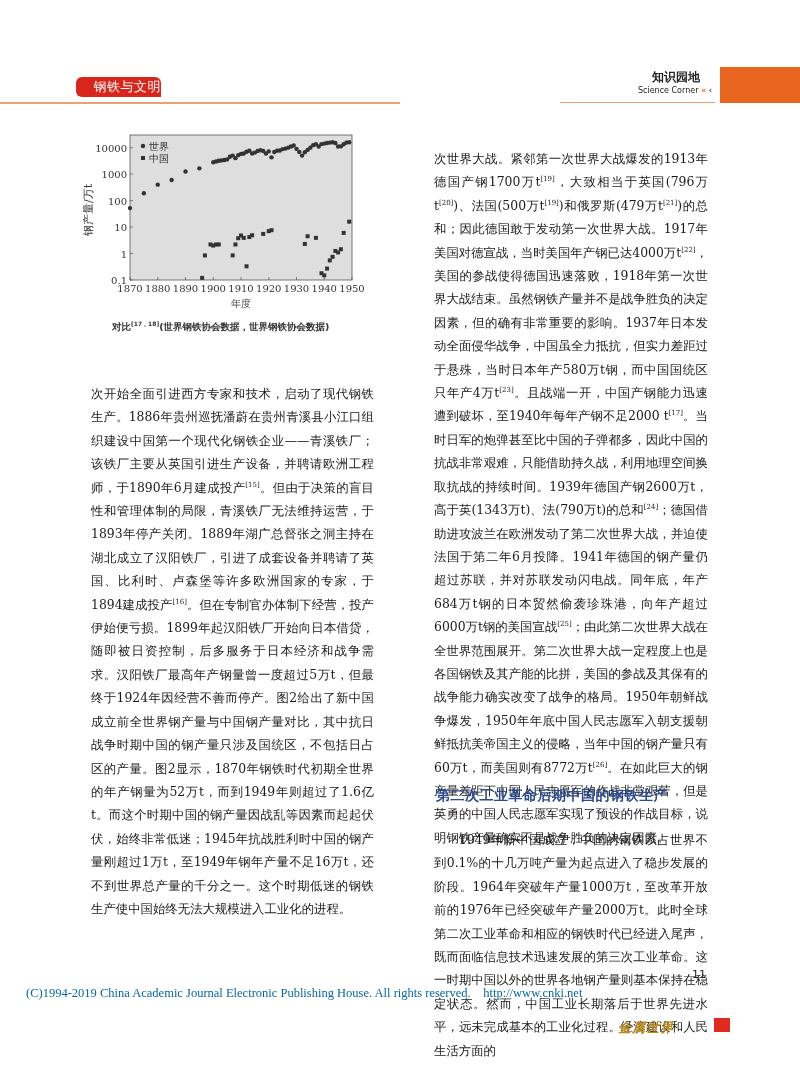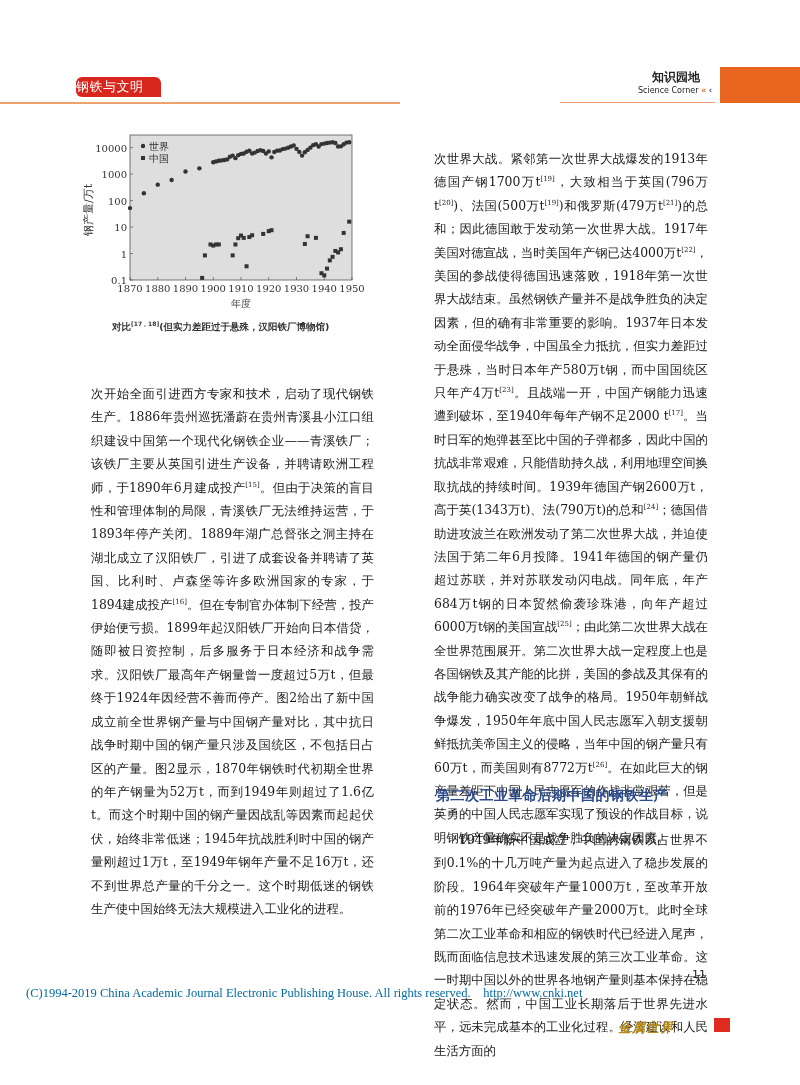--- a/index.html
+++ b/index.html
@@ -1,17 +1,17 @@
 <!DOCTYPE html>
 <html><head>
 <meta charset="utf-8">
 <style>
   html, body { margin:0; padding:0; background:#ffffff; }
   body { width:800px; height:1085px; position:relative; overflow:hidden; font-family:"DejaVu Serif","Liberation Serif",serif; color:#1a1a1a; }
-  .section-tab { position:absolute; left:76px; top:77px; width:85px; height:20px; background:#d8261c; border-radius:6px 6px 0 6px; color:#fff; font-family:"DejaVu Sans","Liberation Sans",sans-serif; font-size:13px; line-height:20px; text-align:left; letter-spacing:0.5px; }
+  .section-tab { position:absolute; left:76px; top:77px; width:85px; height:20px; background:#d8261c; border-radius:6px 6px 0 6px; color:#fff; font-family:"DejaVu Sans","Liberation Sans",sans-serif; font-size:13px; line-height:20px; text-align:right; letter-spacing:0.5px; }
   .rule-left { position:absolute; left:0; top:102px; width:400px; height:2px; background:#eda070; }
   .rule-right { position:absolute; left:560px; top:102px; width:155px; height:1px; background:#eda070; }
   .corner-title { position:absolute; left:640px; top:69px; width:72px; text-align:center; font-family:"DejaVu Serif","Liberation Serif",serif; font-weight:bold; font-size:12px; color:#222; }
   .corner-sub { position:absolute; left:600px; top:86px; width:112px; text-align:right; font-family:"DejaVu Sans","Liberation Sans",sans-serif; font-size:8px; color:#222; white-space:nowrap; }
   .corner-sub .ch1 { color:#e8722a; font-weight:bold; }
   .corner-sub .ch2 { color:#2b3f8a; font-weight:bold; }
   .orange-block { position:absolute; left:720px; top:67px; width:80px; height:36px; background:#e8661f; }
 
   .figure { position:absolute; left:60px; top:125px; width:320px; height:185px; }
   .caption { position:absolute; left:84px; top:316px; width:300px; font-family:"DejaVu Sans","Liberation Sans",sans-serif; font-size:9.5px; font-weight:bold; color:#333; line-height:16px; }
@@ -176,21 +176,21 @@
       <circle cx="3" cy="3" r="2.2" fill="#333"></circle>
       <text x="9" y="7" font-size="10" fill="#333" font-family="DejaVu Serif, serif">世界</text>
       <rect x="1" y="13" width="4" height="4" fill="#333"></rect>
       <text x="9" y="19" font-size="10" fill="#333" font-family="DejaVu Serif, serif">中国</text>
     </g>
     <text transform="translate(32,85) rotate(-90)" text-anchor="middle" font-size="11" fill="#333" font-family="DejaVu Serif, serif">钢产量/万t</text>
     <text x="181" y="182" text-anchor="middle" font-size="10" fill="#444" font-family="DejaVu Serif, serif">年度</text>
   </svg>
 </div>
 <div class="caption">
-  <span class="c2"><span>对比</span><sup>[17，18]</sup><span>(但实力差距过于悬殊，汉阳铁厂博物馆)</span></span>
+  <span class="c2"><span>对比</span><sup>[17，18]</sup><span>(世界钢铁协会数据，世界钢铁协会数据)</span></span>
 </div>
 
 <div class="col col-left">
   <p><span>次开始全面引进西方专家和技术，启动了现代钢铁生产。1886年贵州巡抚潘蔚在贵州青溪县小江口组织建设中国第一个现代化钢铁企业——青溪铁厂；该铁厂主要从英国引进生产设备，并聘请欧洲工程师，于1890年6月建成投产</span><sup>[15]</sup><span>。但由于决策的盲目性和管理体制的局限，青溪铁厂无法维持运营，于1893年停产关闭。1889年湖广总督张之洞主持在湖北成立了汉阳铁厂，引进了成套设备并聘请了英国、比利时、卢森堡等许多欧洲国家的专家，于1894建成投产</span><sup>[16]</sup><span>。但在专制官办体制下经营，投产伊始便亏损。1899年起汉阳铁厂开始向日本借贷，随即被日资控制，后多服务于日本经济和战争需求。汉阳铁厂最高年产钢量曾一度超过5万t，但最终于1924年因经营不善而停产。图2给出了新中国成立前全世界钢产量与中国钢产量对比，其中抗日战争时期中国的钢产量只涉及国统区，不包括日占区的产量。图2显示，1870年钢铁时代初期全世界的年产钢量为52万t，而到1949年则超过了1.6亿t。而这个时期中国的钢产量因战乱等因素而起起伏伏，始终非常低迷；1945年抗战胜利时中国的钢产量刚超过1万t，至1949年钢年产量不足16万t，还不到世界总产量的千分之一。这个时期低迷的钢铁生产使中国始终无法大规模进入工业化的进程。</span></p>
 </div>
 
 <div class="col col-right-top">
   <p id="right-top-p"><span>次世界大战。紧邻第一次世界大战爆发的1913年德国产钢1700万t</span><sup>[19]</sup><span>，大致相当于英国(796万t</span><sup>[20]</sup><span>)、法国(500万t</span><sup>[19]</sup><span>)和俄罗斯(479万t</span><sup>[21]</sup><span>)的总和；因此德国敢于发动第一次世界大战。1917年美国对德宣战，当时美国年产钢已达4000万t</span><sup>[22]</sup><span>，美国的参战使得德国迅速落败，1918年第一次世界大战结束。虽然钢铁产量并不是战争胜负的决定因素，但的确有非常重要的影响。1937年日本发动全面侵华战争，中国虽全力抵抗，但实力差距过于悬殊，当时日本年产580万t钢，而中国国统区只年产4万t</span><sup>[23]</sup><span>。且战端一开，中国产钢能力迅速遭到破坏，至1940年每年产钢不足2000 t</span><sup>[17]</sup><span>。当时日军的炮弹甚至比中国的子弹都多，因此中国的抗战非常艰难，只能借助持久战，利用地理空间换取抗战的持续时间。1939年德国产钢2600万t，高于英(1343万t)、法(790万t)的总和</span><sup>[24]</sup><span>；德国借助进攻波兰在欧洲发动了第二次世界大战，并迫使法国于第二年6月投降。1941年德国的钢产量仍超过苏联，并对苏联发动闪电战。同年底，年产684万t钢的日本贸然偷袭珍珠港，向年产超过6000万t钢的美国宣战</span><sup>[25]</sup><span>；由此第二次世界大战在全世界范围展开。第二次世界大战一定程度上也是各国钢铁及其产能的比拼，美国的参战及其保有的战争能力确实改变了战争的格局。1950年朝鲜战争爆发，1950年年底中国人民志愿军入朝支援朝鲜抵抗美帝国主义的侵略，当年中国的钢产量只有60万t，而美国则有8772万t</span><sup>[26]</sup><span>。在如此巨大的钢产量差距下中国人民志愿军的作战非常艰苦，但是英勇的中国人民志愿军实现了预设的作战目标，说明钢铁产量确实不是战争胜负的决定因素。</span></p>
 </div>
 

